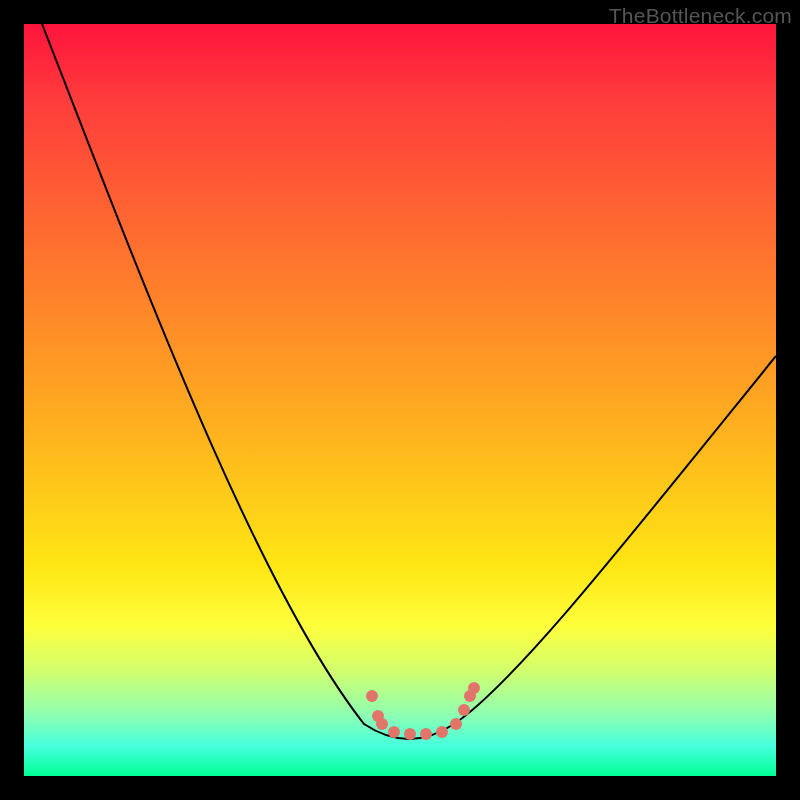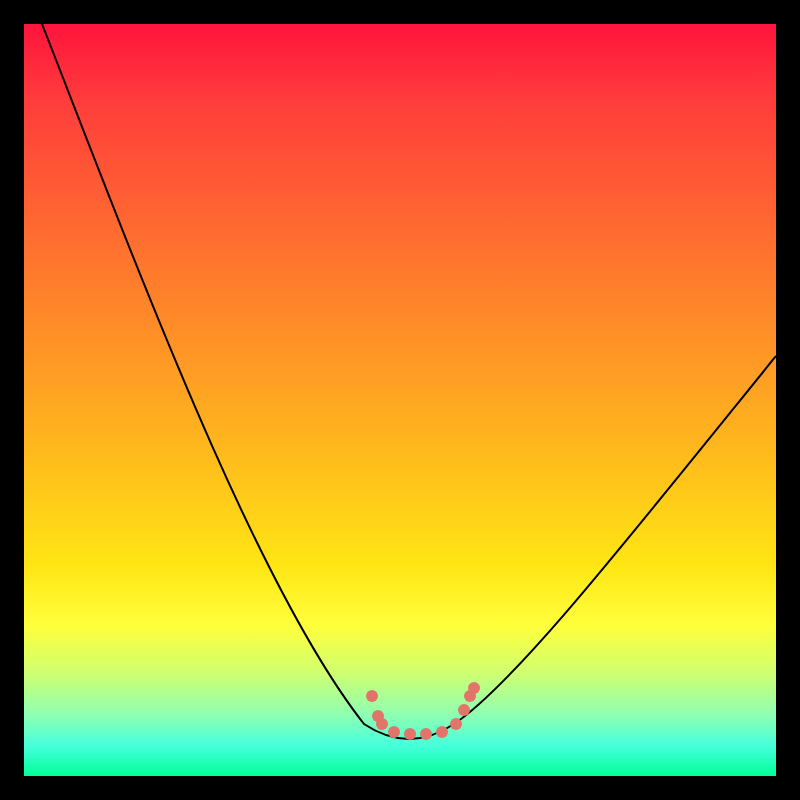--- a/index.html
+++ b/index.html
@@ -52,20 +52,21 @@
     inset: 0;
     width: 100%;
     height: 100%;
   }
 </style>
 </head>
 <body>
 
 <div class="outer">
 
+  <div class="watermark">TheBottleneck.com</div>
 
   <div class="plot-area">
     <svg class="curve" viewBox="0 0 752 752" preserveAspectRatio="none">
       <path fill="none" stroke="#000" stroke-width="2" d="M 18 0 C 110 235, 230 560, 340 700 C 370 720, 400 720, 430 700 C 490 660, 600 520, 752 332"></path>
       <g>
           <circle cx="348" cy="672" r="6" fill="#e2756a"></circle>
           <circle cx="354" cy="692" r="6" fill="#e2756a"></circle>
           <circle cx="358" cy="700" r="6" fill="#e2756a"></circle>
           <circle cx="370" cy="708" r="6" fill="#e2756a"></circle>
           <circle cx="386" cy="710" r="6" fill="#e2756a"></circle>

